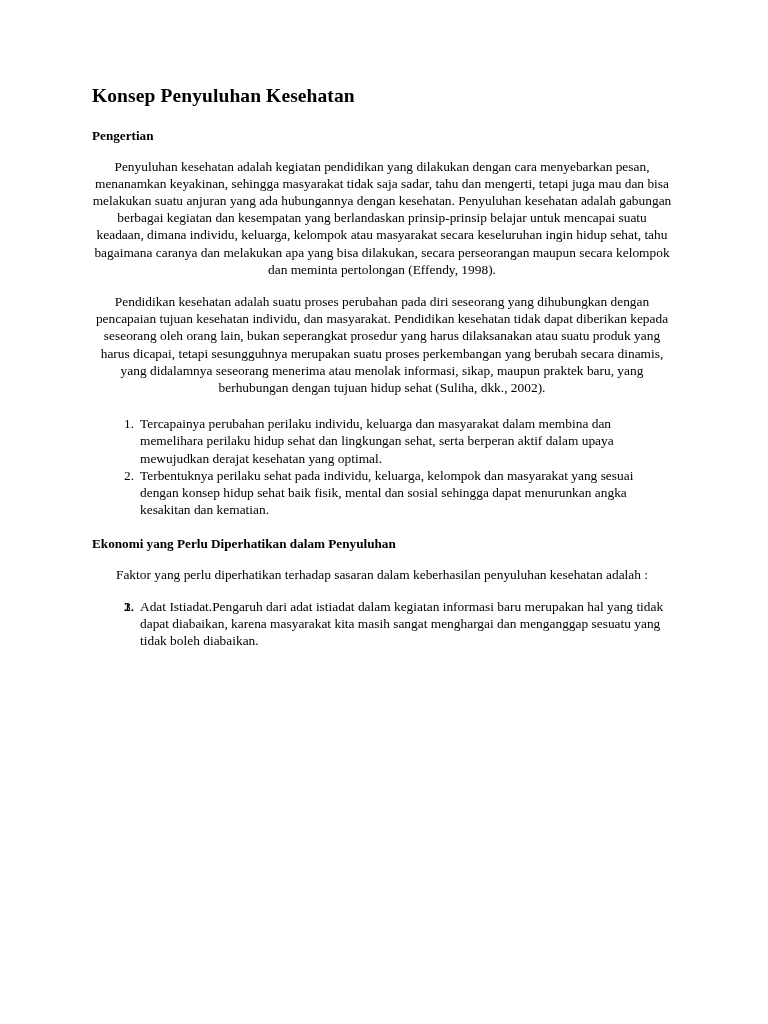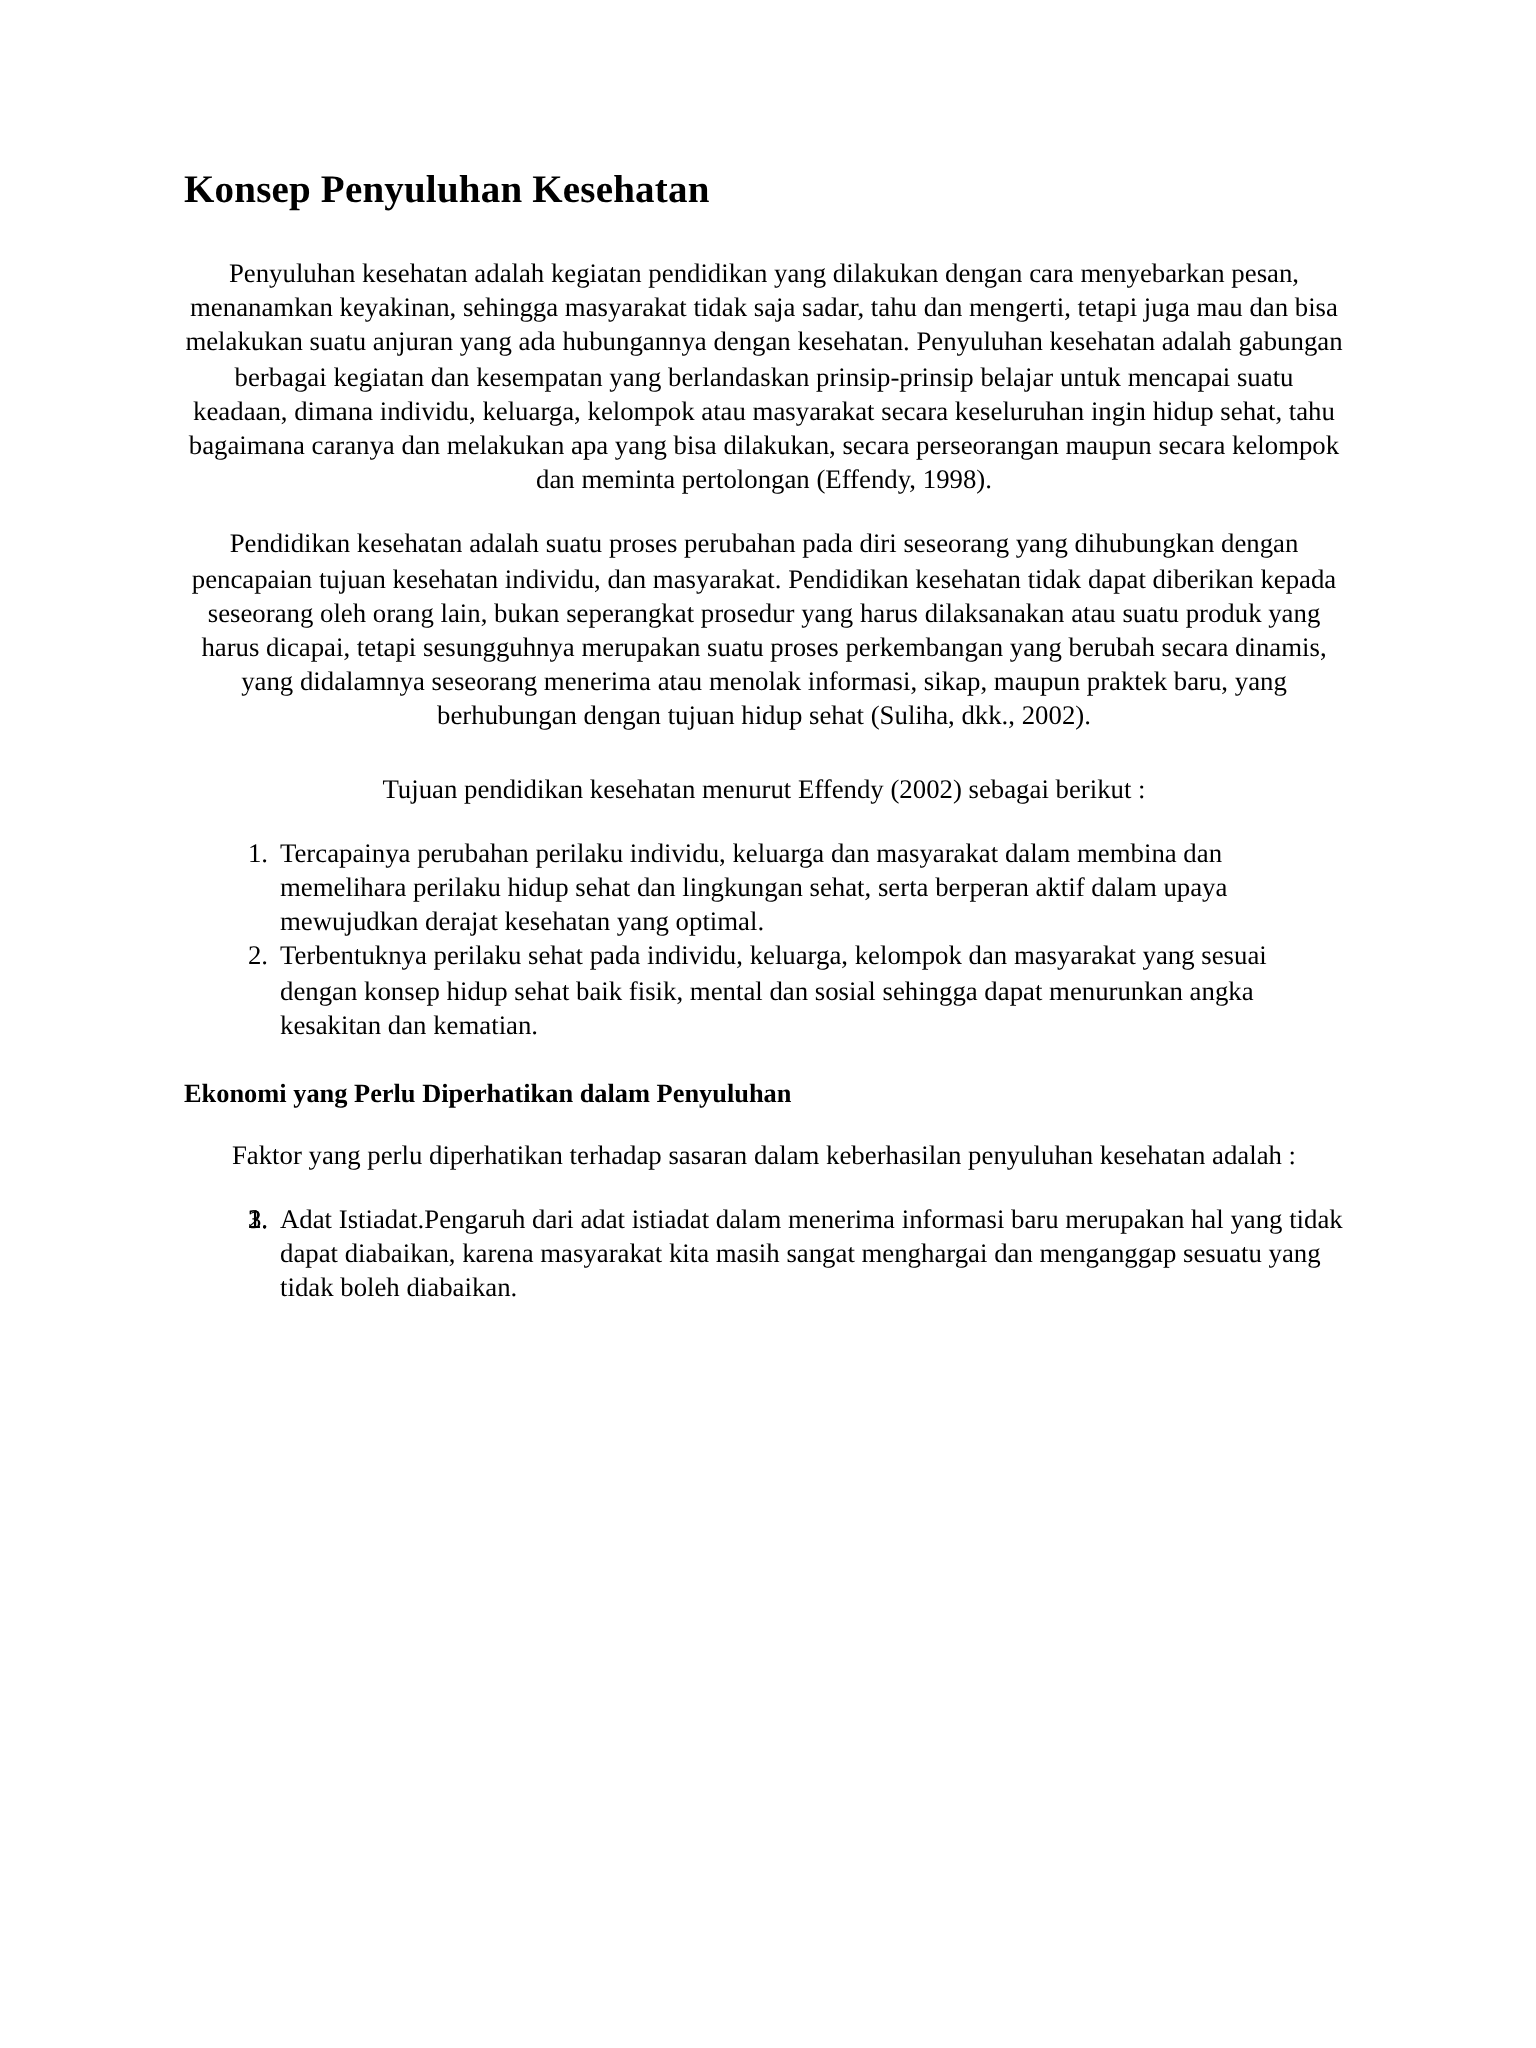--- a/index.html
+++ b/index.html
@@ -76,29 +76,29 @@
 
   .spacer-sm { height: 4px; }
 </style>
 </head>
 <body>
 
 <div class="page">
 
   <h1 class="doc-title">Konsep Penyuluhan Kesehatan</h1>
 
+  <h2 class="section-heading">Pengertian</h2>
 
   <p class="body-text">Penyuluhan kesehatan adalah kegiatan pendidikan yang dilakukan dengan cara menyebarkan pesan, menanamkan keyakinan, sehingga masyarakat tidak saja sadar, tahu dan mengerti, tetapi juga mau dan bisa melakukan suatu anjuran yang ada hubungannya dengan kesehatan. Penyuluhan kesehatan adalah gabungan berbagai kegiatan dan kesempatan yang berlandaskan prinsip-prinsip belajar untuk mencapai suatu keadaan, dimana individu, keluarga, kelompok atau masyarakat secara keseluruhan ingin hidup sehat, tahu bagaimana caranya dan melakukan apa yang bisa dilakukan, secara perseorangan maupun secara kelompok dan meminta pertolongan (Effendy, 1998).</p>
 
   <p class="body-text">Pendidikan kesehatan adalah suatu proses perubahan pada diri seseorang yang dihubungkan dengan pencapaian tujuan kesehatan individu, dan masyarakat. Pendidikan kesehatan tidak dapat diberikan kepada seseorang oleh orang lain, bukan seperangkat prosedur yang harus dilaksanakan atau suatu produk yang harus dicapai, tetapi sesungguhnya merupakan suatu proses perkembangan yang berubah secara dinamis, yang didalamnya seseorang menerima atau menolak informasi, sikap, maupun praktek baru, yang berhubungan dengan tujuan hidup sehat (Suliha, dkk., 2002).</p>
 
   <div class="spacer-sm"></div>
 
 
-  <p class="body-text">Tujuan pendidikan kesehatan menurut Effendy (2002) sebagai berikut :</p>
 
   <ol class="num-list list-gap-top">
     <li>
       <span class="marker">1.</span>
       <span>Tercapainya perubahan perilaku individu, keluarga dan masyarakat dalam membina dan memelihara perilaku hidup sehat dan lingkungan sehat, serta berperan aktif dalam upaya mewujudkan derajat kesehatan yang optimal.</span>
     </li>
     <li>
       <span class="marker">2.</span>
       <span>Terbentuknya perilaku sehat pada individu, keluarga, kelompok dan masyarakat yang sesuai dengan konsep hidup sehat baik fisik, mental dan sosial sehingga dapat menurunkan angka kesakitan dan kematian.</span>
     </li>
@@ -113,17 +113,17 @@
 
   <ol class="num-list list-gap-top">
     <li>
       <span class="marker">1.</span>
     </li>
     <li>
       <span class="marker">2.</span>
     </li>
     <li>
       <span class="marker">3.</span>
-      <span>Adat Istiadat.Pengaruh dari adat istiadat dalam menerima informasi baru merupakan hal yang tidak dapat diabaikan, karena masyarakat kita masih sangat menghargai dan menganggap sesuatu yang tidak boleh diabaikan.</span>
+      <span>Adat Istiadat.Pengaruh dari adat istiadat dalam kegiatan informasi baru merupakan hal yang tidak dapat diabaikan, karena masyarakat kita masih sangat menghargai dan menganggap sesuatu yang tidak boleh diabaikan.</span>
     </li>
   </ol>
 
 </div>
 
 </body></html>

